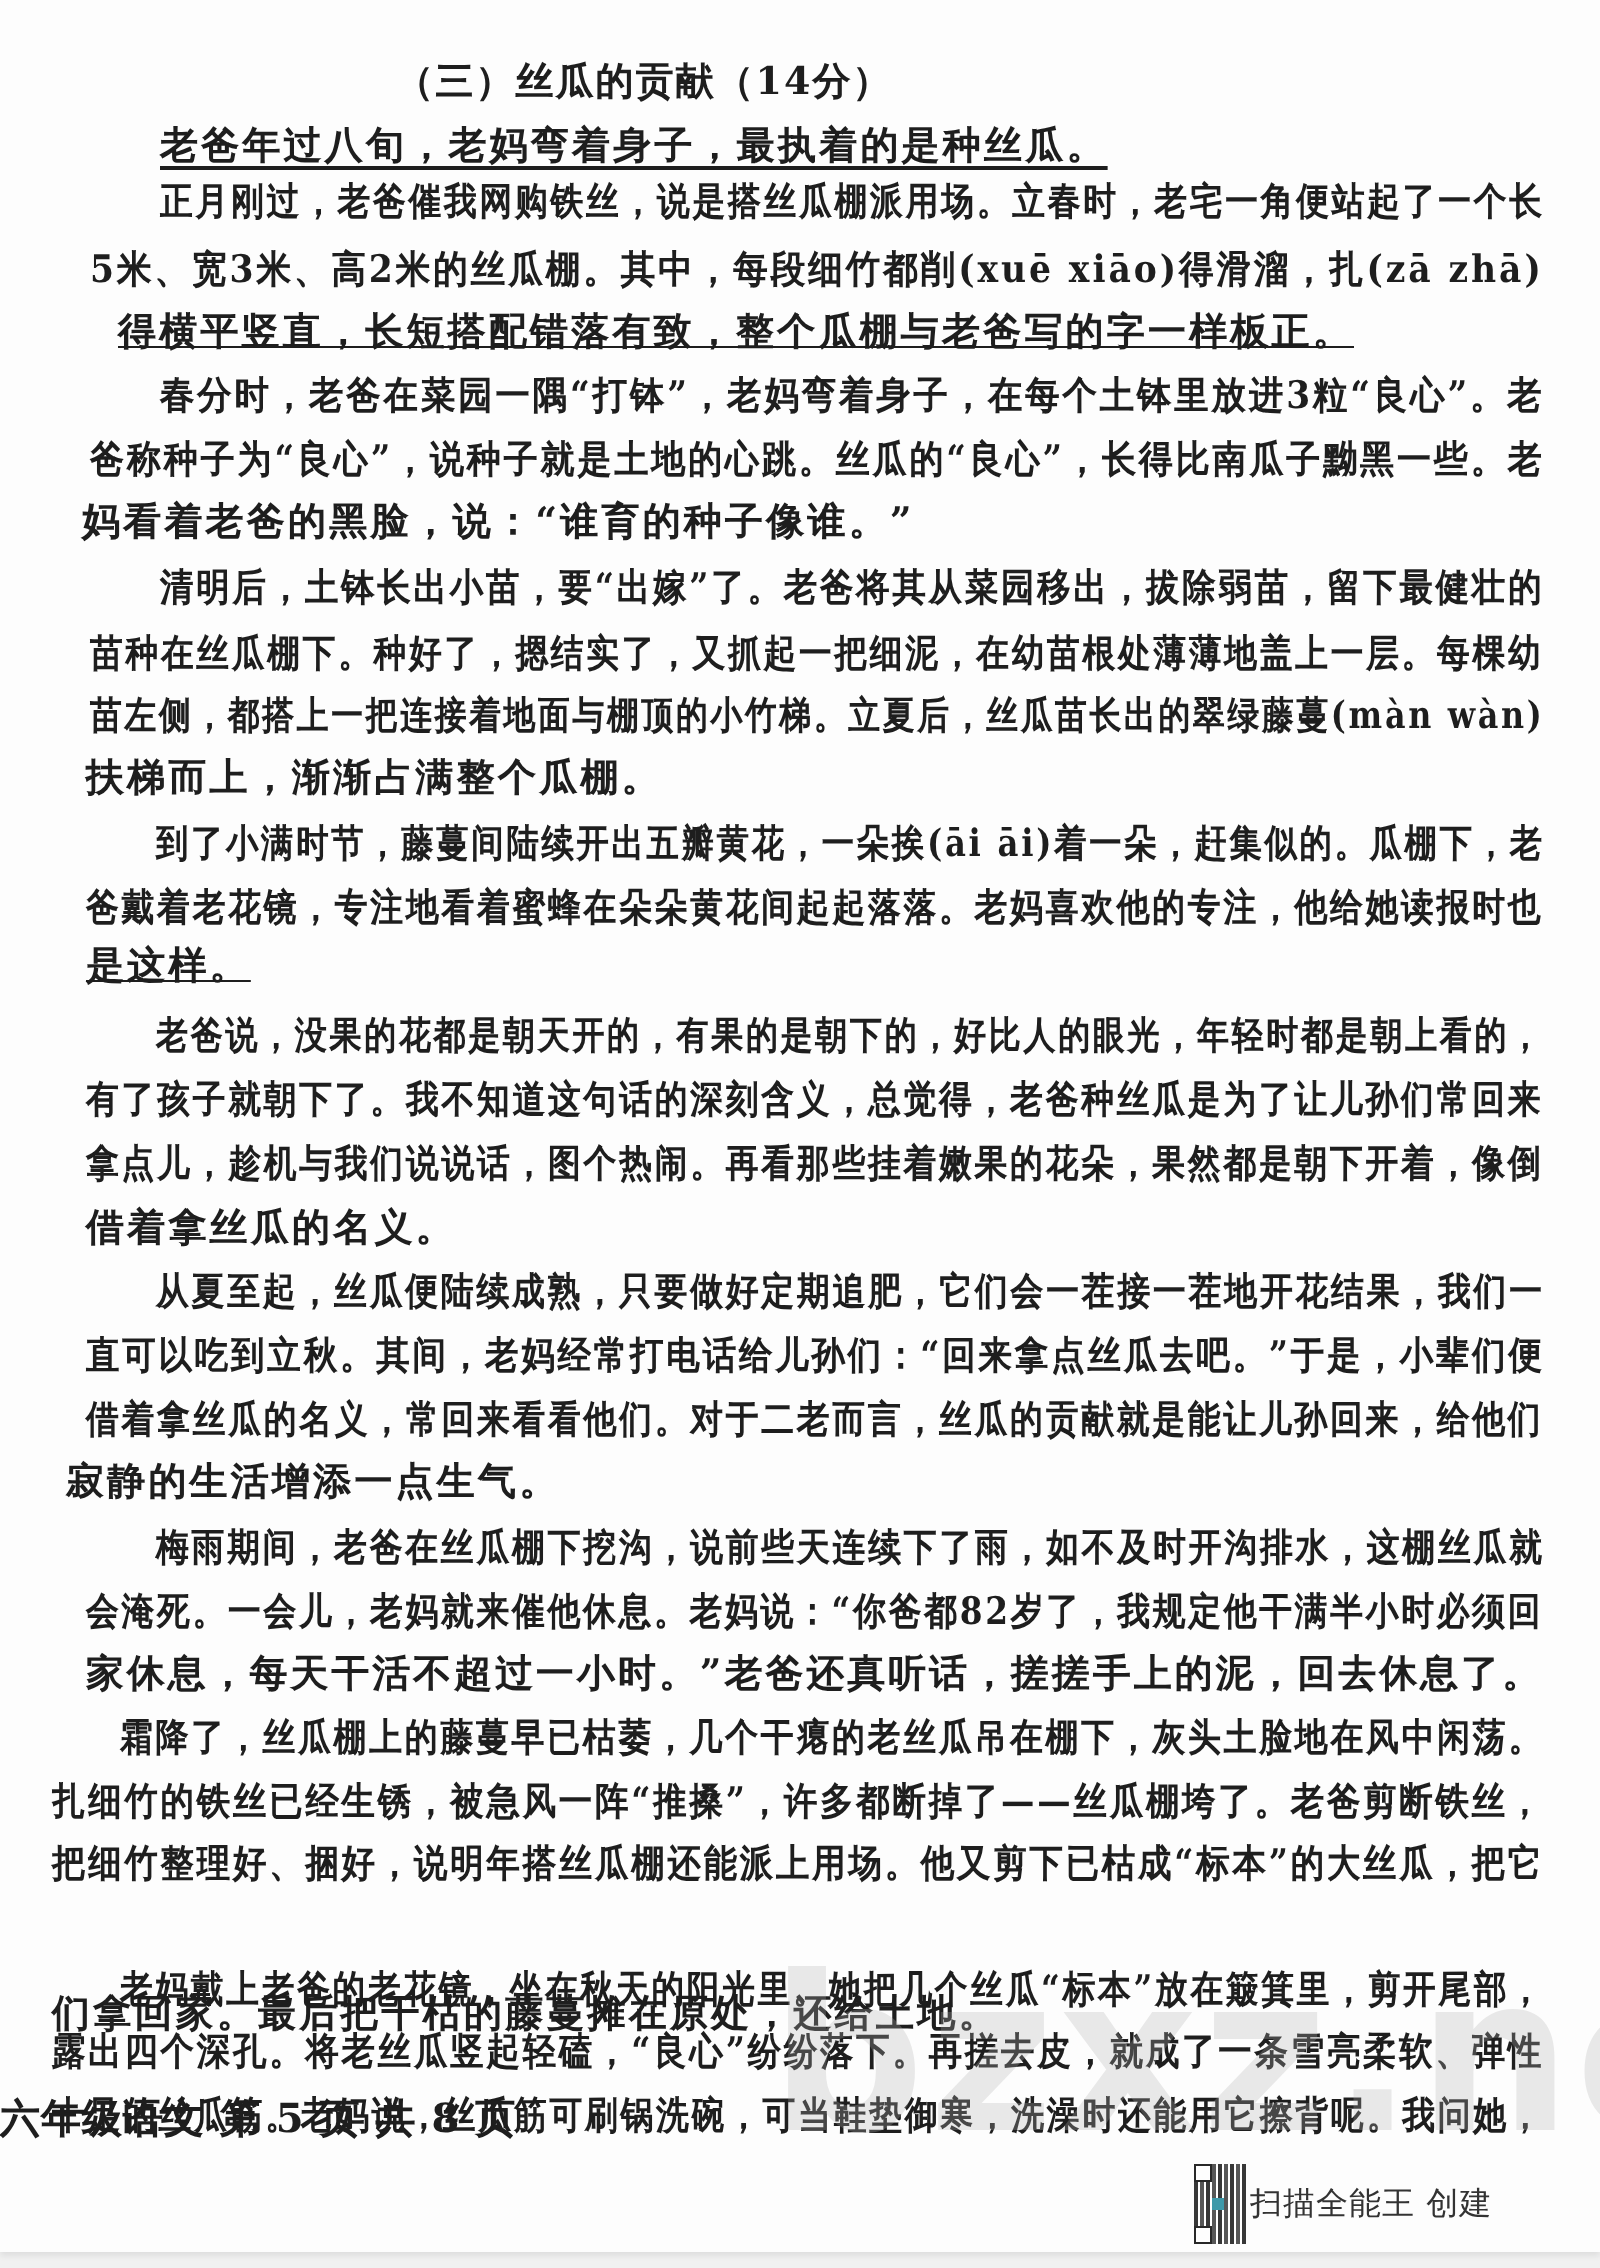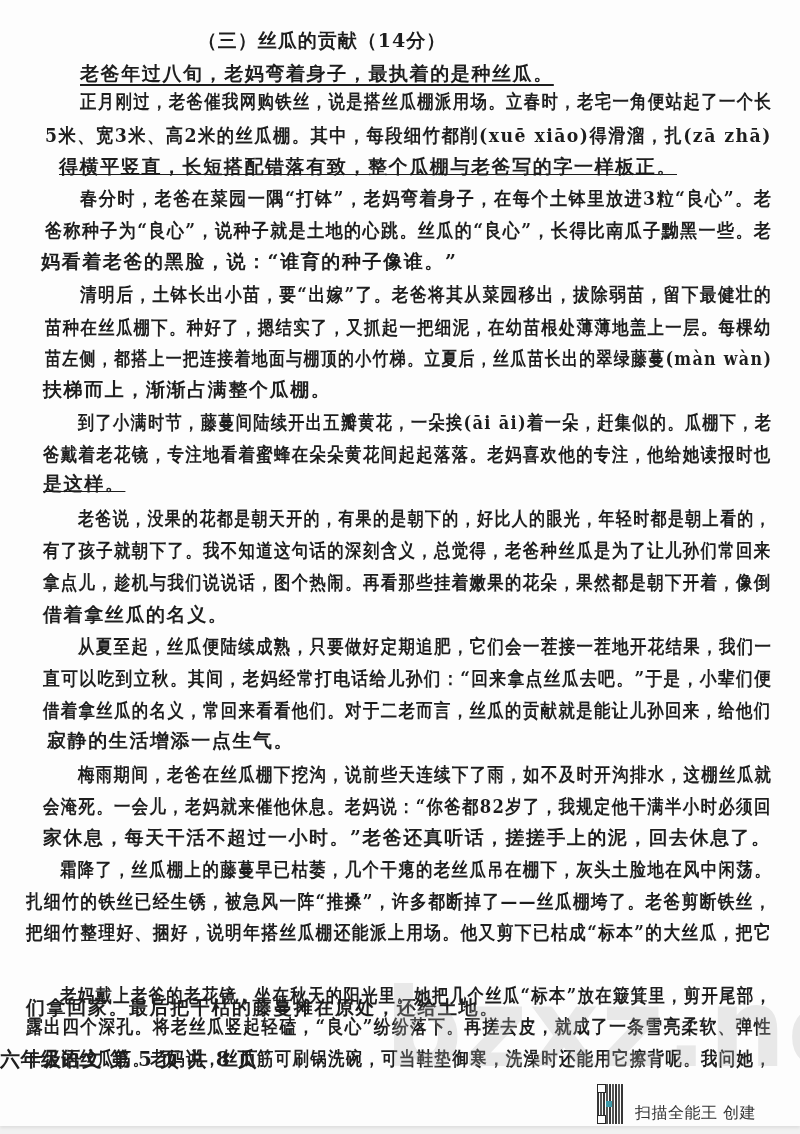--- a/index.html
+++ b/index.html
@@ -31,21 +31,21 @@
   }
   .watermark {
     position: absolute; left: 385px; top: 975px;
     font-family: "DejaVu Sans", sans-serif; font-weight: bold;
     font-size: 108px; line-height: 108px; letter-spacing: 2px;
     color: rgba(180,180,180,0.28);
     pointer-events: none;
   }
   .scanner {
     position: absolute; left: 597px; top: 1080px; height: 44px;
-    display: flex; align-items: flex-end; gap: 12px;
+    display: flex; align-items: center; gap: 2px;
   }
   .qr {
     width: 26px; height: 40px; position: relative;
     background:
       repeating-linear-gradient(90deg, #222 0 2px, #fff 2px 3px, #444 3px 5px, #fff 5px 6px),
       #fff;
     opacity: 0.9;
   }
   .qr::before, .qr::after {
     content: ""; position: absolute; width: 7px; height: 7px;
@@ -78,21 +78,21 @@
       <div class="line" style="left: 78px; top: 411px; transform: scaleX(0.8505);">到了小满时节，藤蔓间陆续开出五瓣黄花，一朵挨(āi āi)着一朵，赶集似的。瓜棚下，老</div>
       <div class="line" style="left: 43px; top: 443px; transform: scaleX(0.8627);">爸戴着老花镜，专注地看着蜜蜂在朵朵黄花间起起落落。老妈喜欢他的专注，他给她读报时也</div>
       <div class="line" style="left: 43px; top: 472px; text-decoration: underline;">是这样。</div>
       <div class="line" style="left: 78px; top: 507px; transform: scaleX(0.8422);">老爸说，没果的花都是朝天开的，有果的是朝下的，好比人的眼光，年轻时都是朝上看的，</div>
       <div class="line" style="left: 43px; top: 539px; transform: scaleX(0.8627);">有了孩子就朝下了。我不知道这句话的深刻含义，总觉得，老爸种丝瓜是为了让儿孙们常回来</div>
       <div class="line" style="left: 43px; top: 571px; transform: scaleX(0.8627);">拿点儿，趁机与我们说说话，图个热闹。再看那些挂着嫩果的花朵，果然都是朝下开着，像倒</div>
       <div class="line" style="left: 43px; top: 603px;">借着拿丝瓜的名义。</div>
       <div class="line" style="left: 78px; top: 635px; transform: scaleX(0.8643);">从夏至起，丝瓜便陆续成熟，只要做好定期追肥，它们会一茬接一茬地开花结果，我们一</div>
       <div class="line" style="left: 43px; top: 667px; transform: scaleX(0.8804);">直可以吃到立秋。其间，老妈经常打电话给儿孙们：“回来拿点丝瓜去吧。”于是，小辈们便</div>
       <div class="line" style="left: 43px; top: 699px; transform: scaleX(0.8627);">借着拿丝瓜的名义，常回来看看他们。对于二老而言，丝瓜的贡献就是能让儿孙回来，给他们</div>
-      <div class="line" style="left: 47px; top: 730px; font-family: Liberation Serif, serif;">寂静的生活增添一点生气。</div>
+      <div class="line" style="left: 33px; top: 730px;">寂静的生活增添一点生气。</div>
       <div class="line" style="left: 78px; top: 763px; transform: scaleX(0.8643);">梅雨期间，老爸在丝瓜棚下挖沟，说前些天连续下了雨，如不及时开沟排水，这棚丝瓜就</div>
       <div class="line" style="left: 43px; top: 795px; transform: scaleX(0.8617);">会淹死。一会儿，老妈就来催他休息。老妈说：“你爸都82岁了，我规定他干满半小时必须回</div>
       <div class="line" style="left: 43px; top: 826px; transform: scaleX(0.9932);">家休息，每天干活不超过一小时。”老爸还真听话，搓搓手上的泥，回去休息了。</div>
       <div class="line" style="left: 60px; top: 858px; transform: scaleX(0.8641);">霜降了，丝瓜棚上的藤蔓早已枯萎，几个干瘪的老丝瓜吊在棚下，灰头土脸地在风中闲荡。</div>
       <div class="line" style="left: 26px; top: 890px; transform: scaleX(0.8787);">扎细竹的铁丝已经生锈，被急风一阵“推搡”，许多都断掉了——丝瓜棚垮了。老爸剪断铁丝，</div>
       <div class="line" style="left: 26px; top: 921px; transform: scaleX(0.8787);">把细竹整理好、捆好，说明年搭丝瓜棚还能派上用场。他又剪下已枯成“标本”的大丝瓜，把它</div>
       <div class="line" style="left: 26px; top: 952px; margin-top: 44px;">们拿回家。最后把干枯的藤蔓摊在原处，还给土地。</div>
       <div class="line" style="left: 60px; top: 984px; transform: scaleX(0.8599);">老妈戴上老爸的老花镜，坐在秋天的阳光里。她把几个丝瓜“标本”放在簸箕里，剪开尾部，</div>
       <div class="line" style="left: 26px; top: 1015px; transform: scaleX(0.8787);">露出四个深孔。将老丝瓜竖起轻磕，“良心”纷纷落下。再搓去皮，就成了一条雪亮柔软、弹性</div>
       <div class="line" style="left: 26px; top: 1047px; transform: scaleX(0.8624);">十足的丝瓜筋。老妈说，丝瓜筋可刷锅洗碗，可当鞋垫御寒，洗澡时还能用它擦背呢。我问她，</div>

